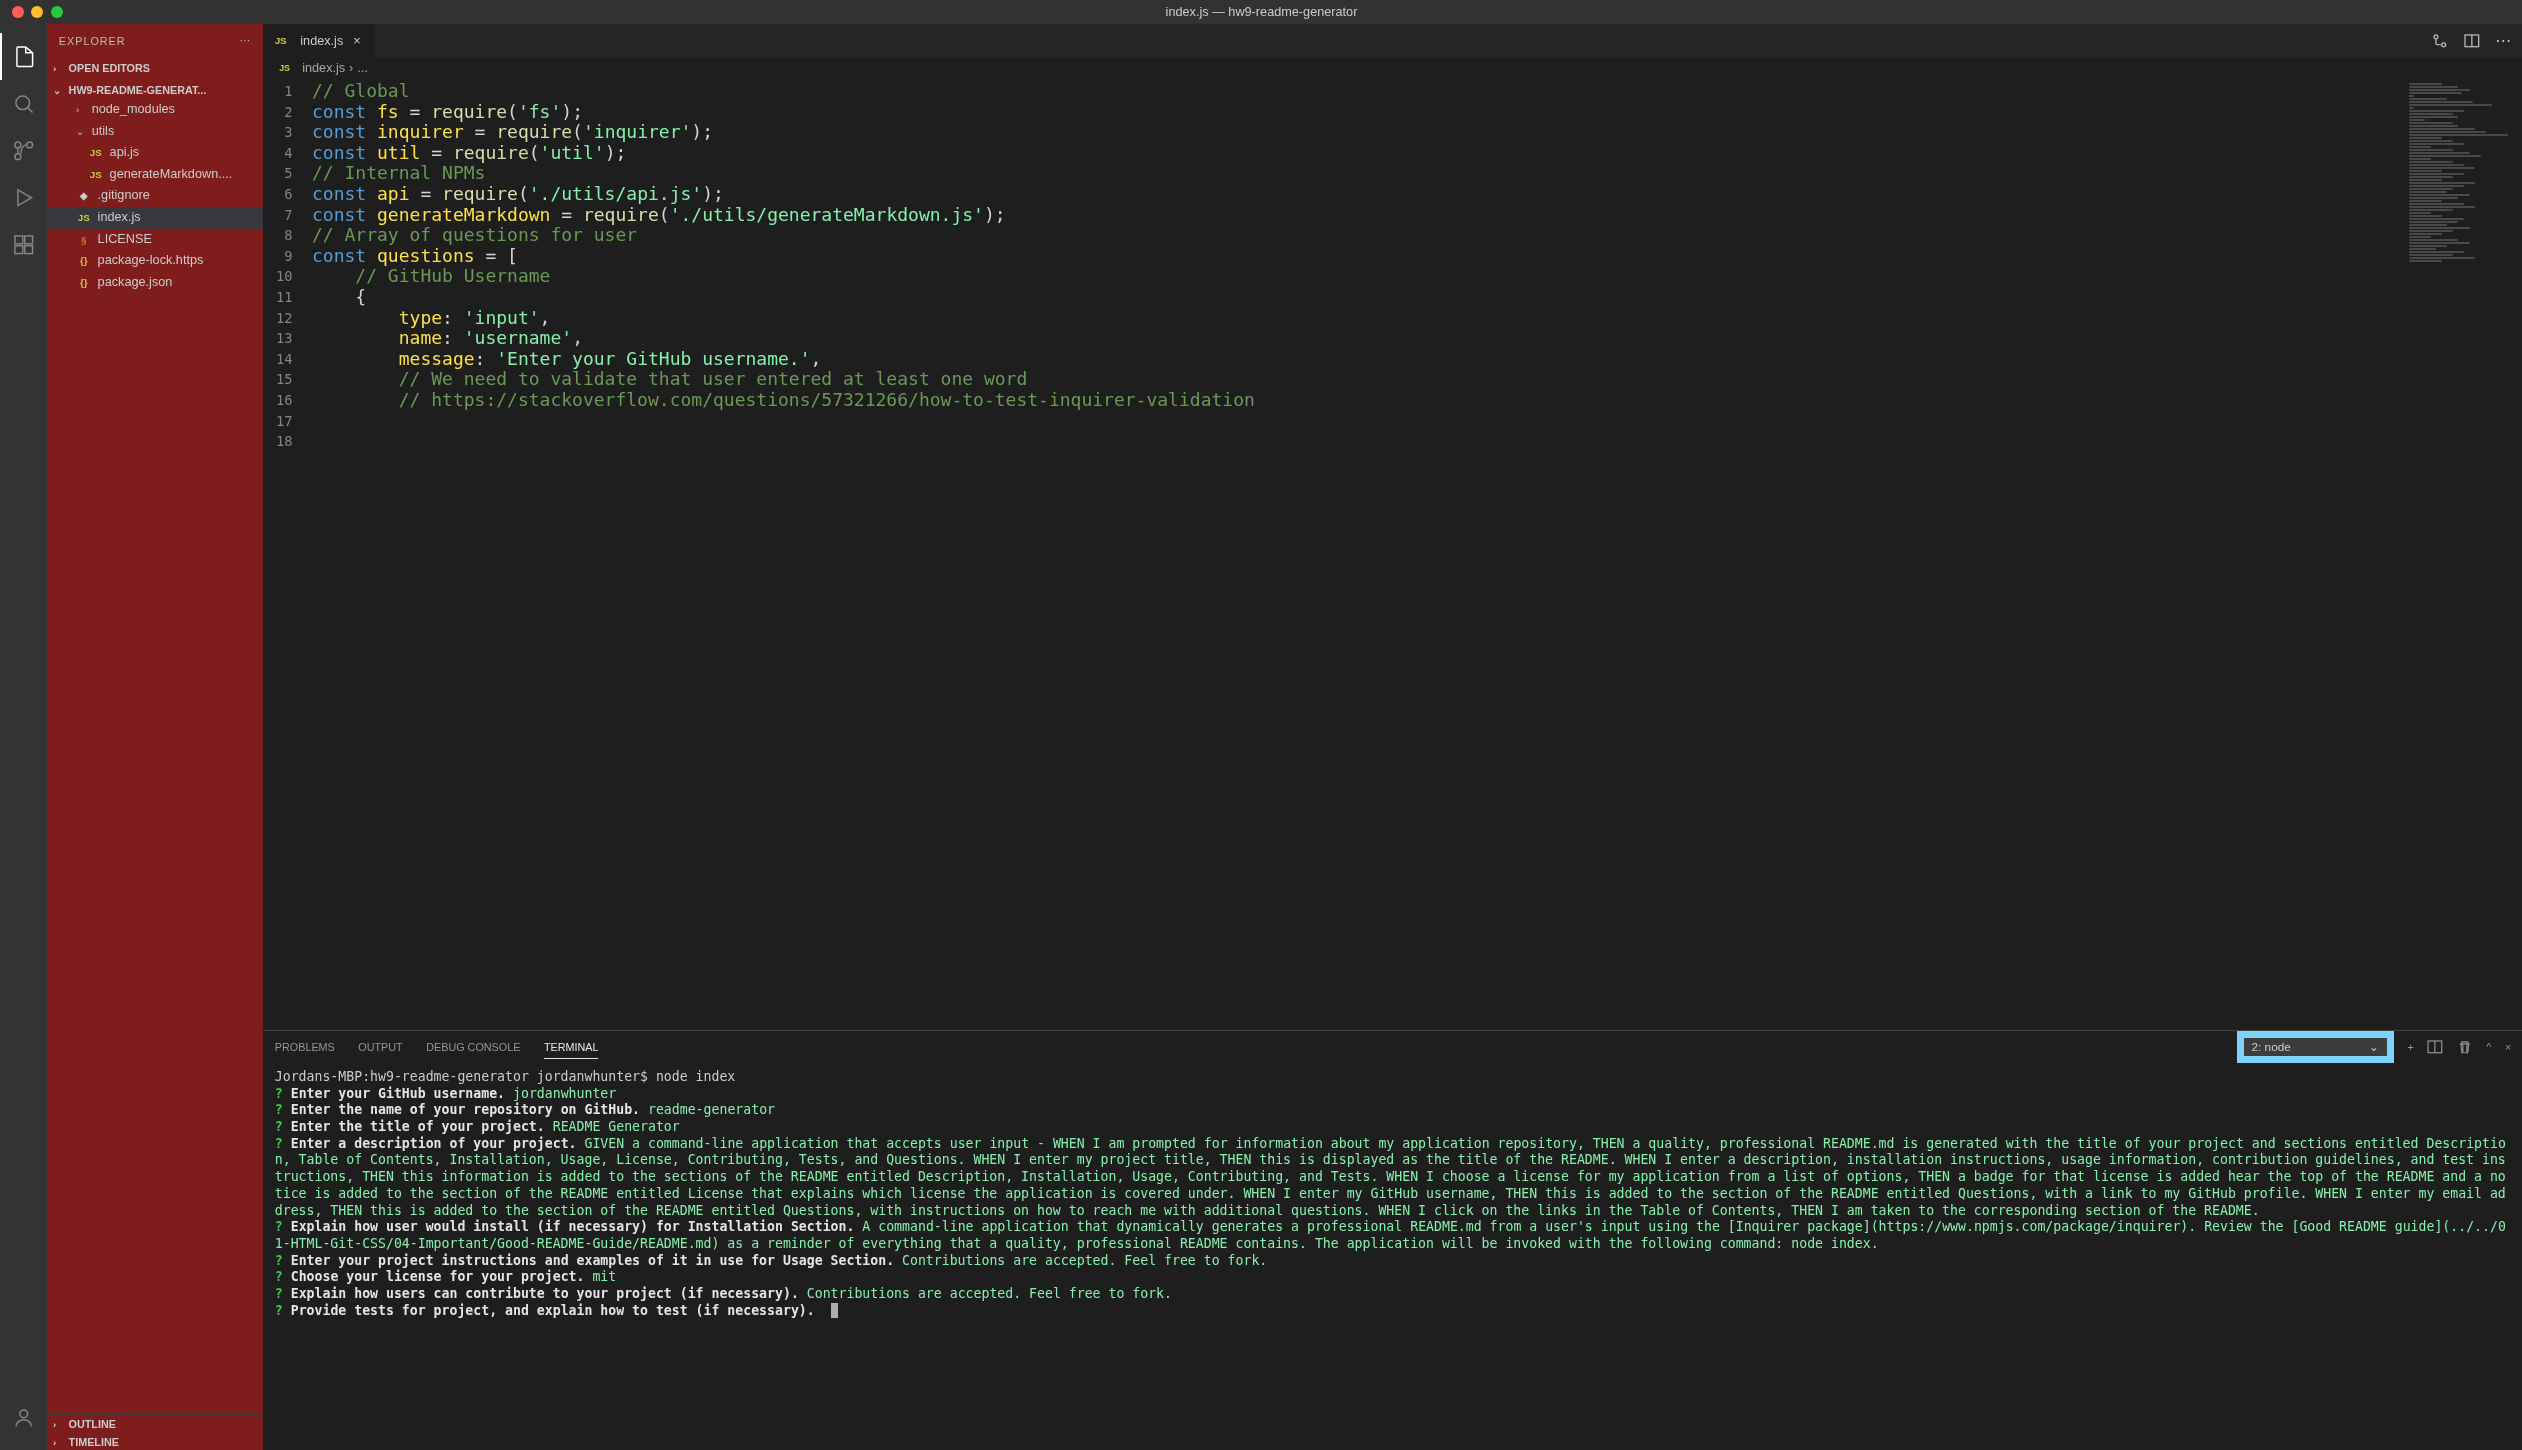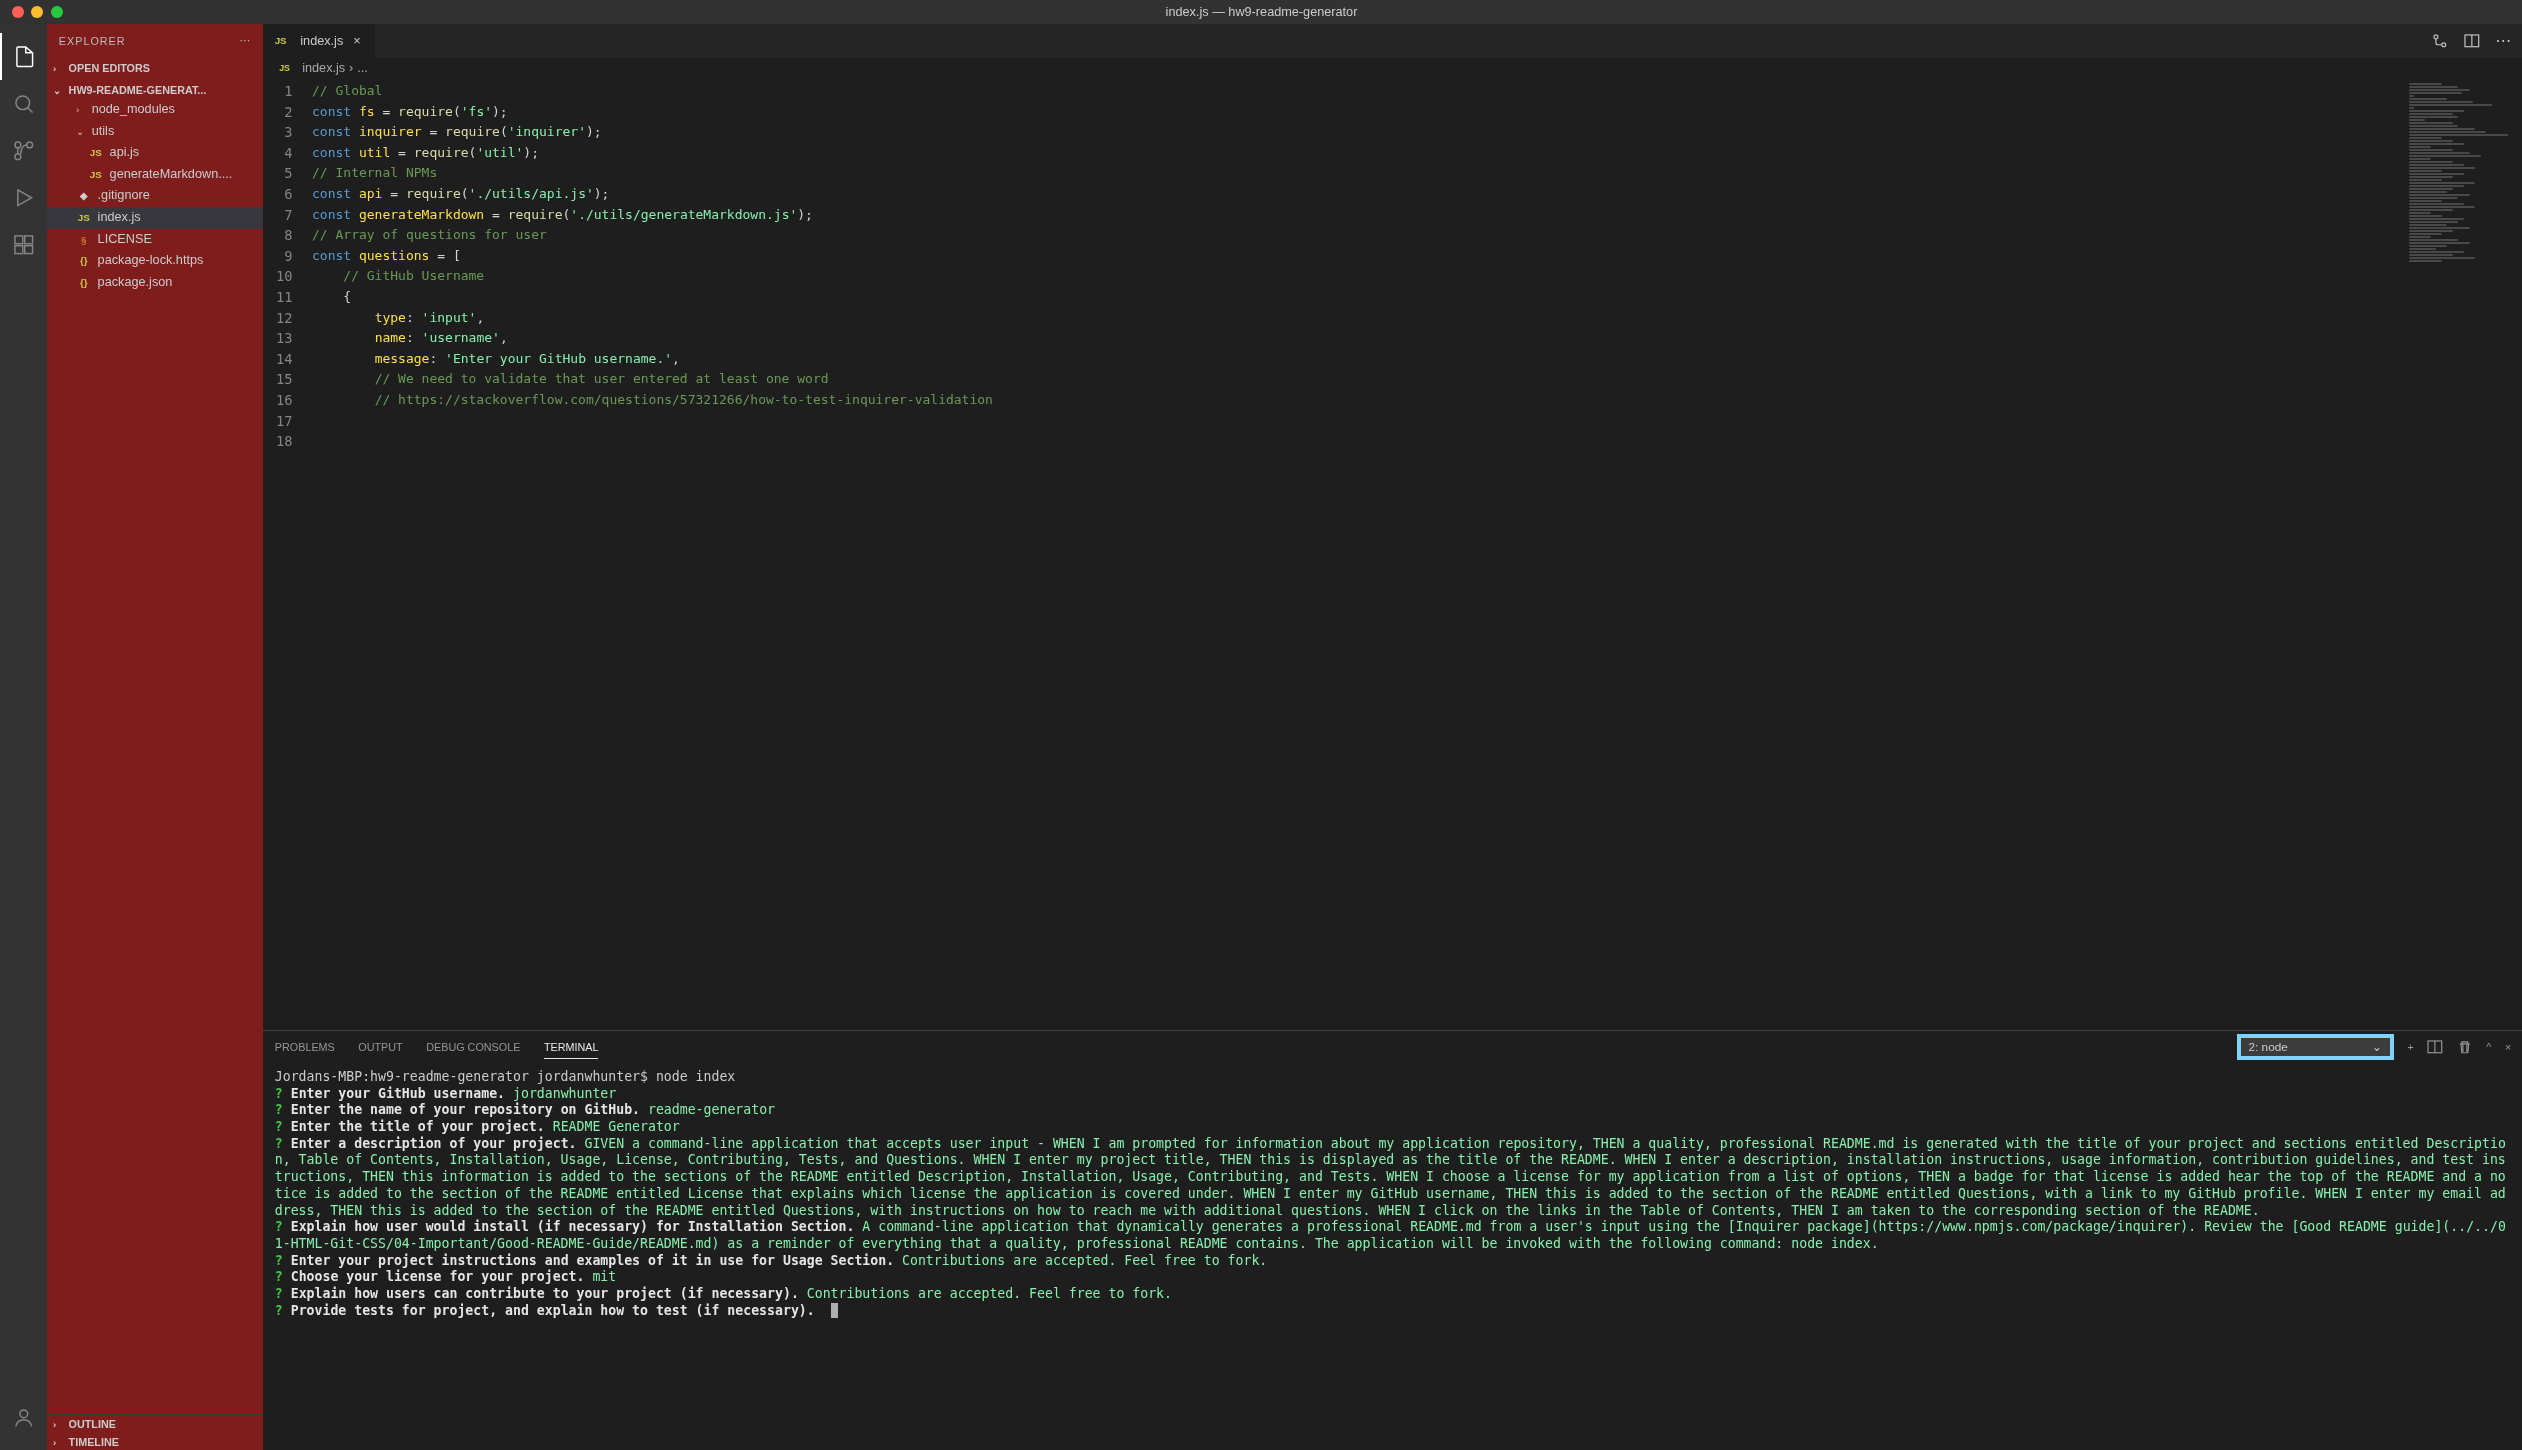--- a/index.html
+++ b/index.html
@@ -187,21 +187,21 @@
   padding-right: 19.6px;
   color: #858585;
   font-family: "Menlo", "Monaco", monospace;
   font-size: 13.7px;
   line-height: 20.6px;
   padding-top: 2px;
 }
 .code {
   flex: 1;
   font-family: "Menlo", "Monaco", monospace;
-  font-size: 13px;
+  font-size: 18px;
   line-height: 20.6px;
   padding-top: 2px;
   white-space: pre;
   overflow: hidden;
 }
 .minimap {
   width: 118px;
   background: #1e1e1e;
   position: relative;
   overflow: hidden;
@@ -244,21 +244,21 @@
 .panel-tab.active { color: #e7e7e7; border-bottom: 1px solid #e7e7e7; }
 .panel-right {
   margin-left: auto;
   display: flex;
   align-items: center;
   gap: 13.7px;
 }
 .panel-select {
   display: flex;
   align-items: center;
-  border: 4px solid #7dd3fc;
+  border: 7px solid #7dd3fc;
   background: #3c3c3c;
   padding: 2px 7.8px;
   font-size: 11.8px;
   width: 157px;
   justify-content: space-between;
   color: #cccccc;
 }
 .terminal {
   flex: 1;
   padding: 5.9px 11.8px;

